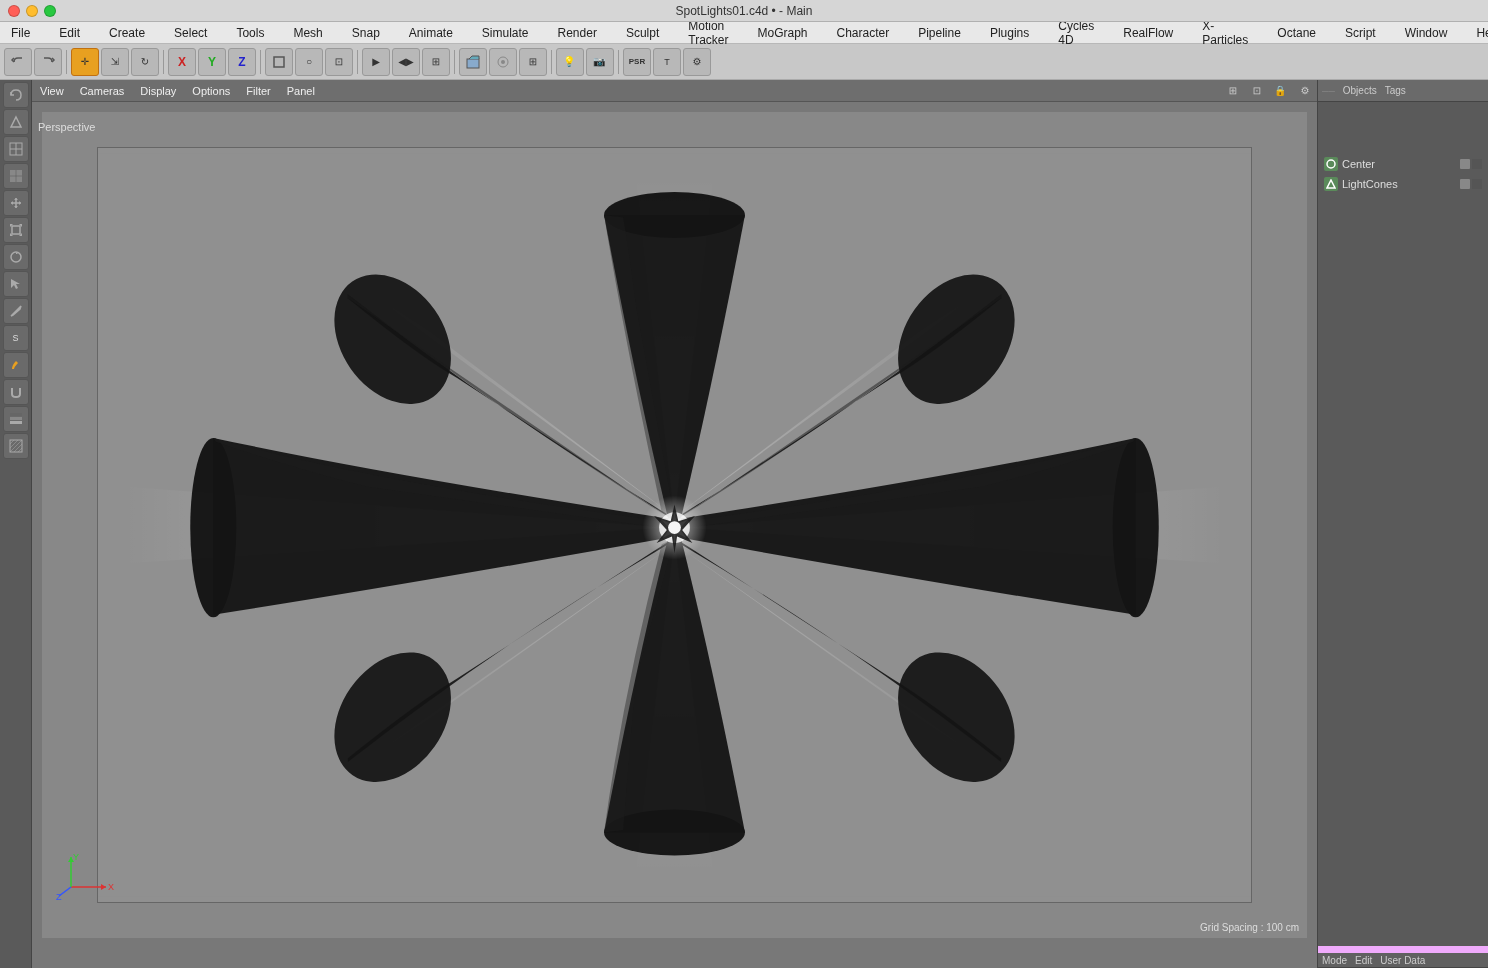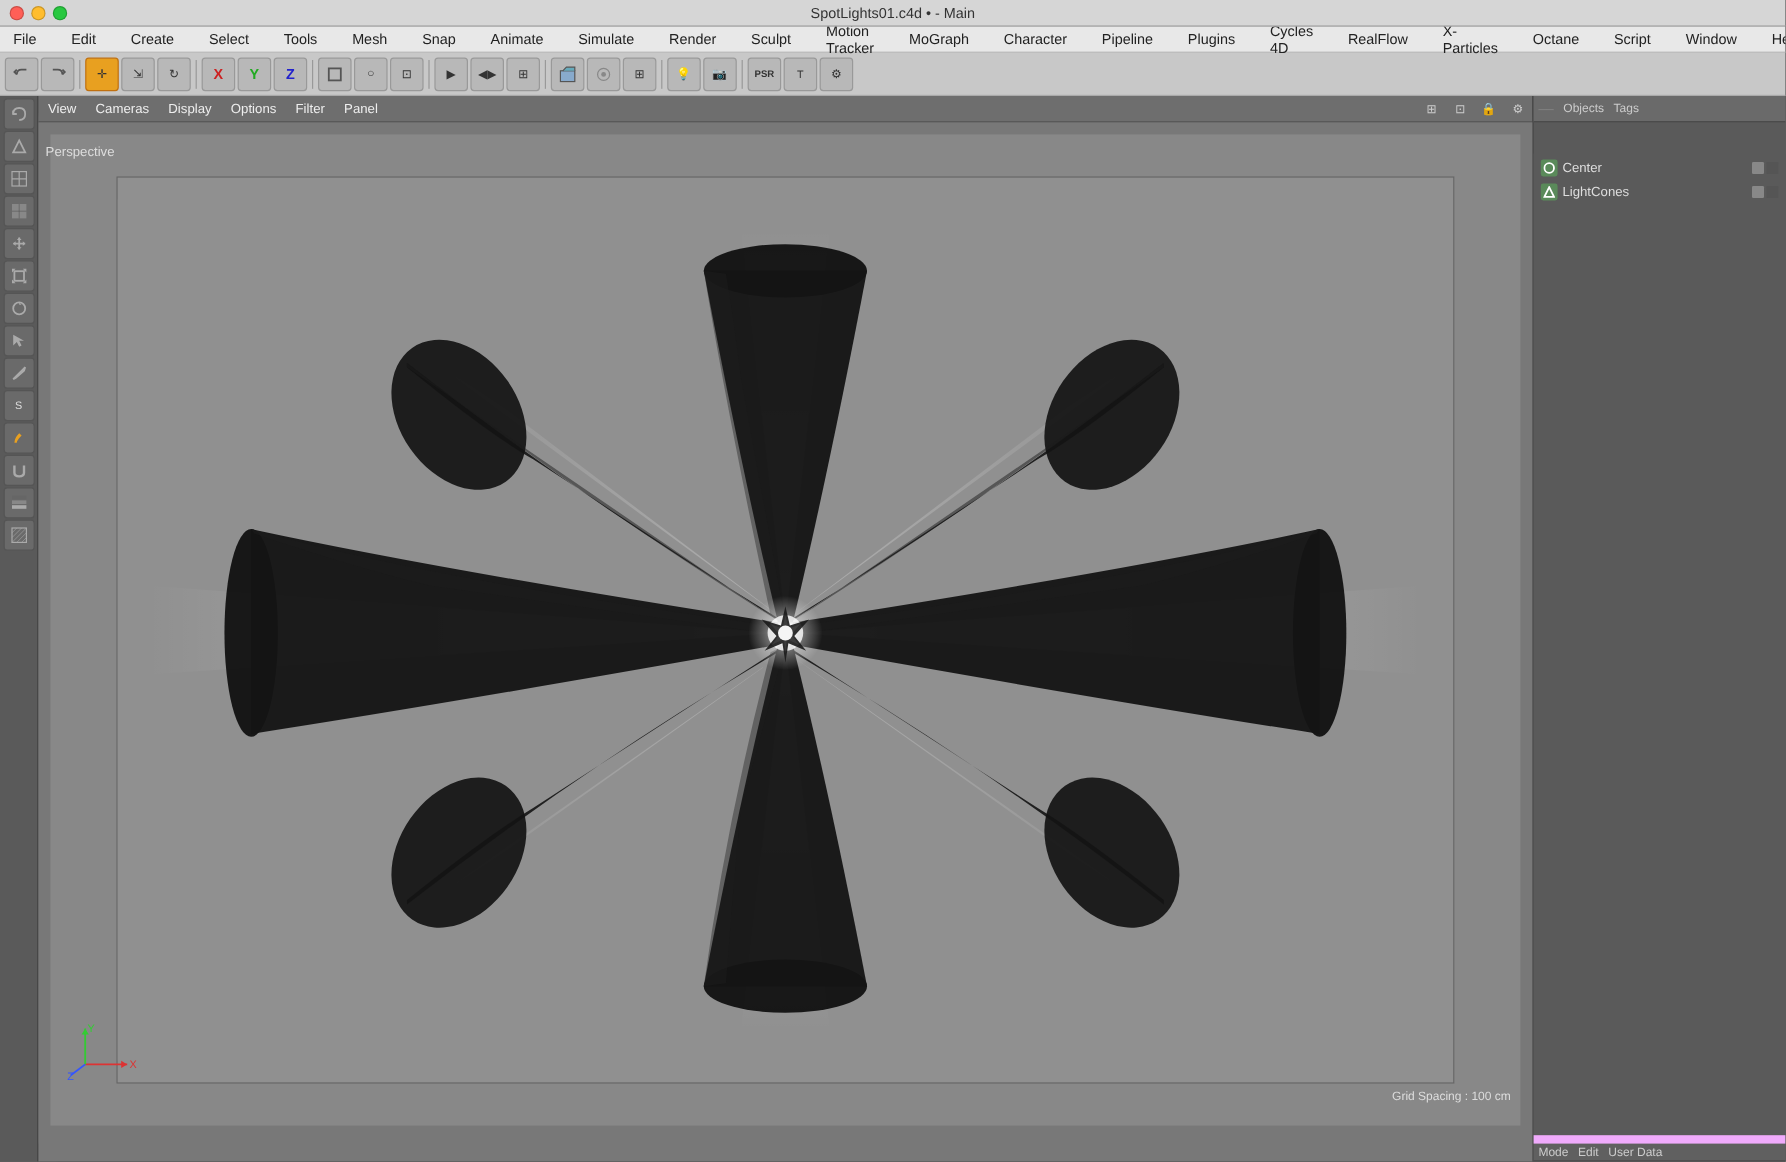--- a/index.html
+++ b/index.html
@@ -185,33 +185,34 @@
     #scene-svg {
       position: absolute;
       top: 0; left: 0; right: 0; bottom: 0;
       width: 100%;
       height: 100%;
     }
 
     
     #grid-spacing {
       position: absolute;
-      bottom: 18px;
+      bottom: 5px;
       right: 8px;
       font-size: 10px;
       color: #ddd;
     }
 
     
     #right-panel {
-      width: 211px;
+      width: 171px;
       background: #5a5a5a;
       display: flex;
       flex-direction: column;
       border-left: 1px solid #444;
+      gap: 24px;
     }
     #right-panel-top {
       height: 22px;
       background: #6a6a6a;
       display: flex;
       align-items: center;
       padding: 0 4px;
       gap: 8px;
       border-bottom: 1px solid #444;
     }

